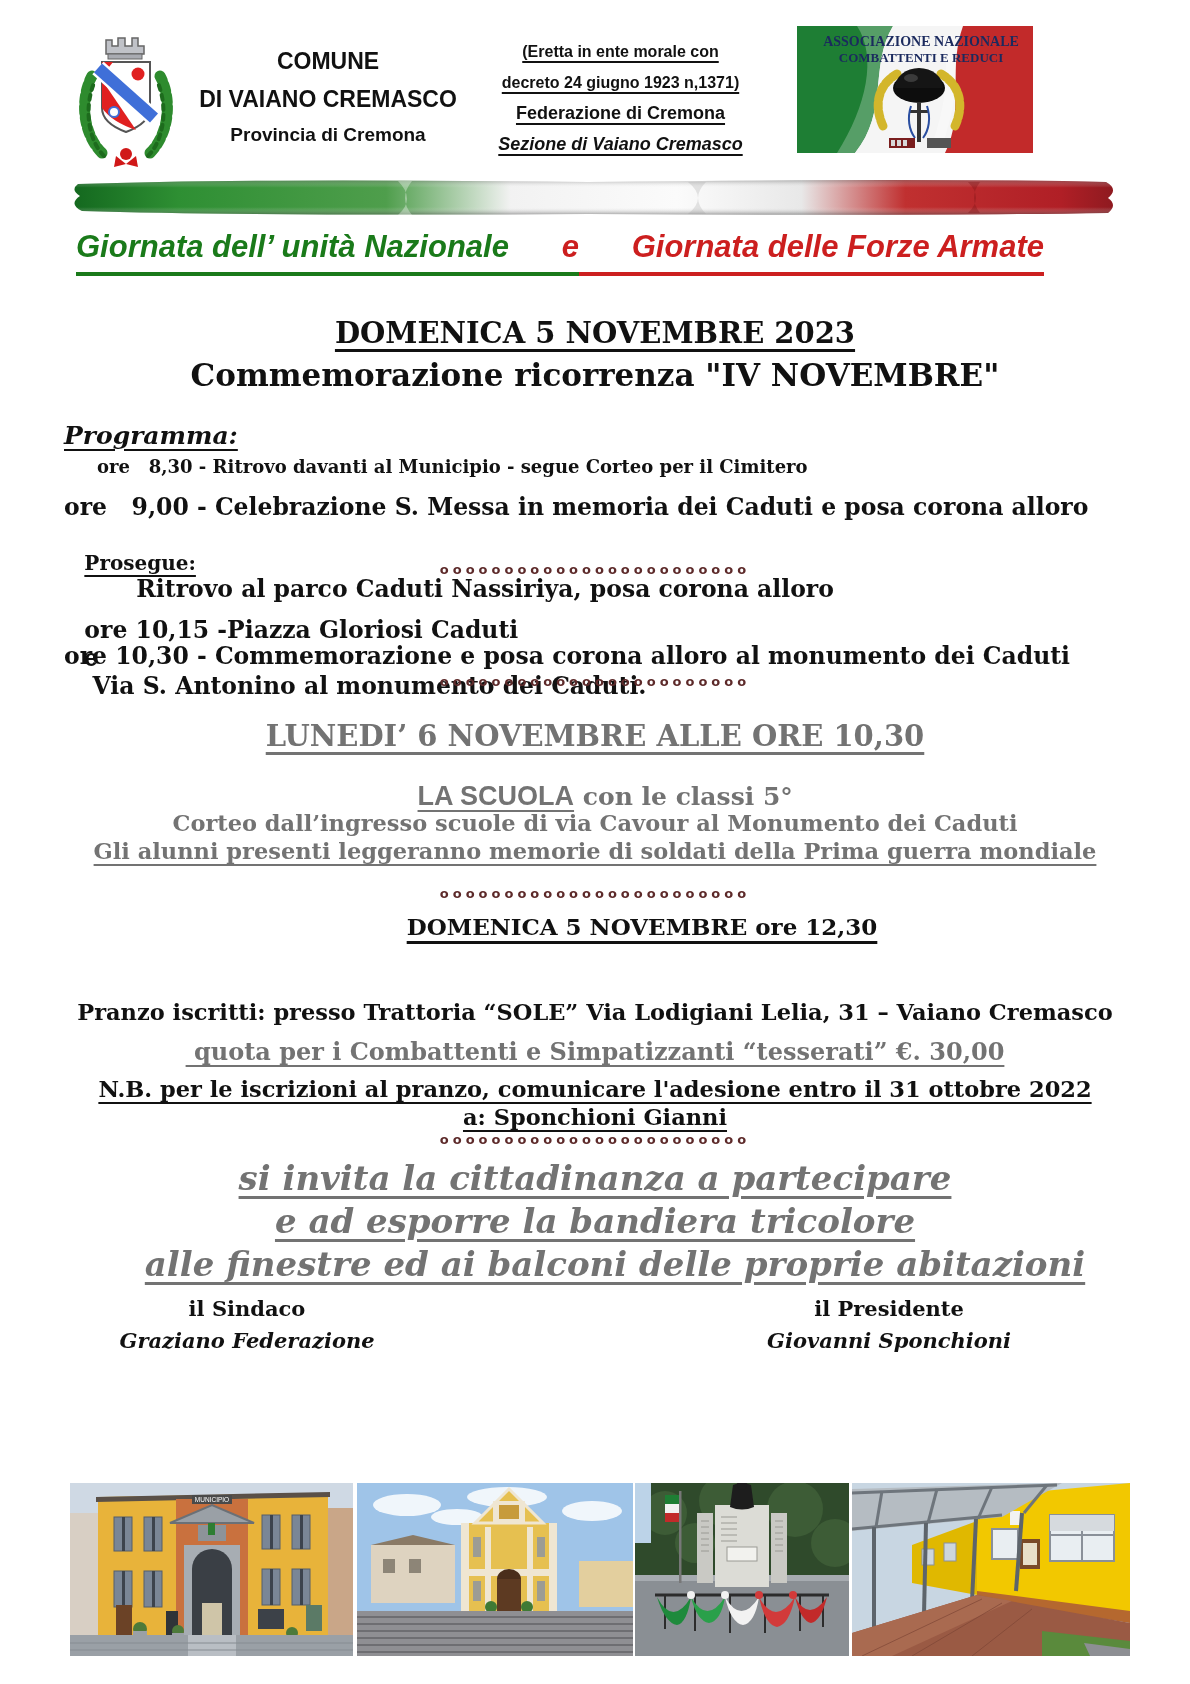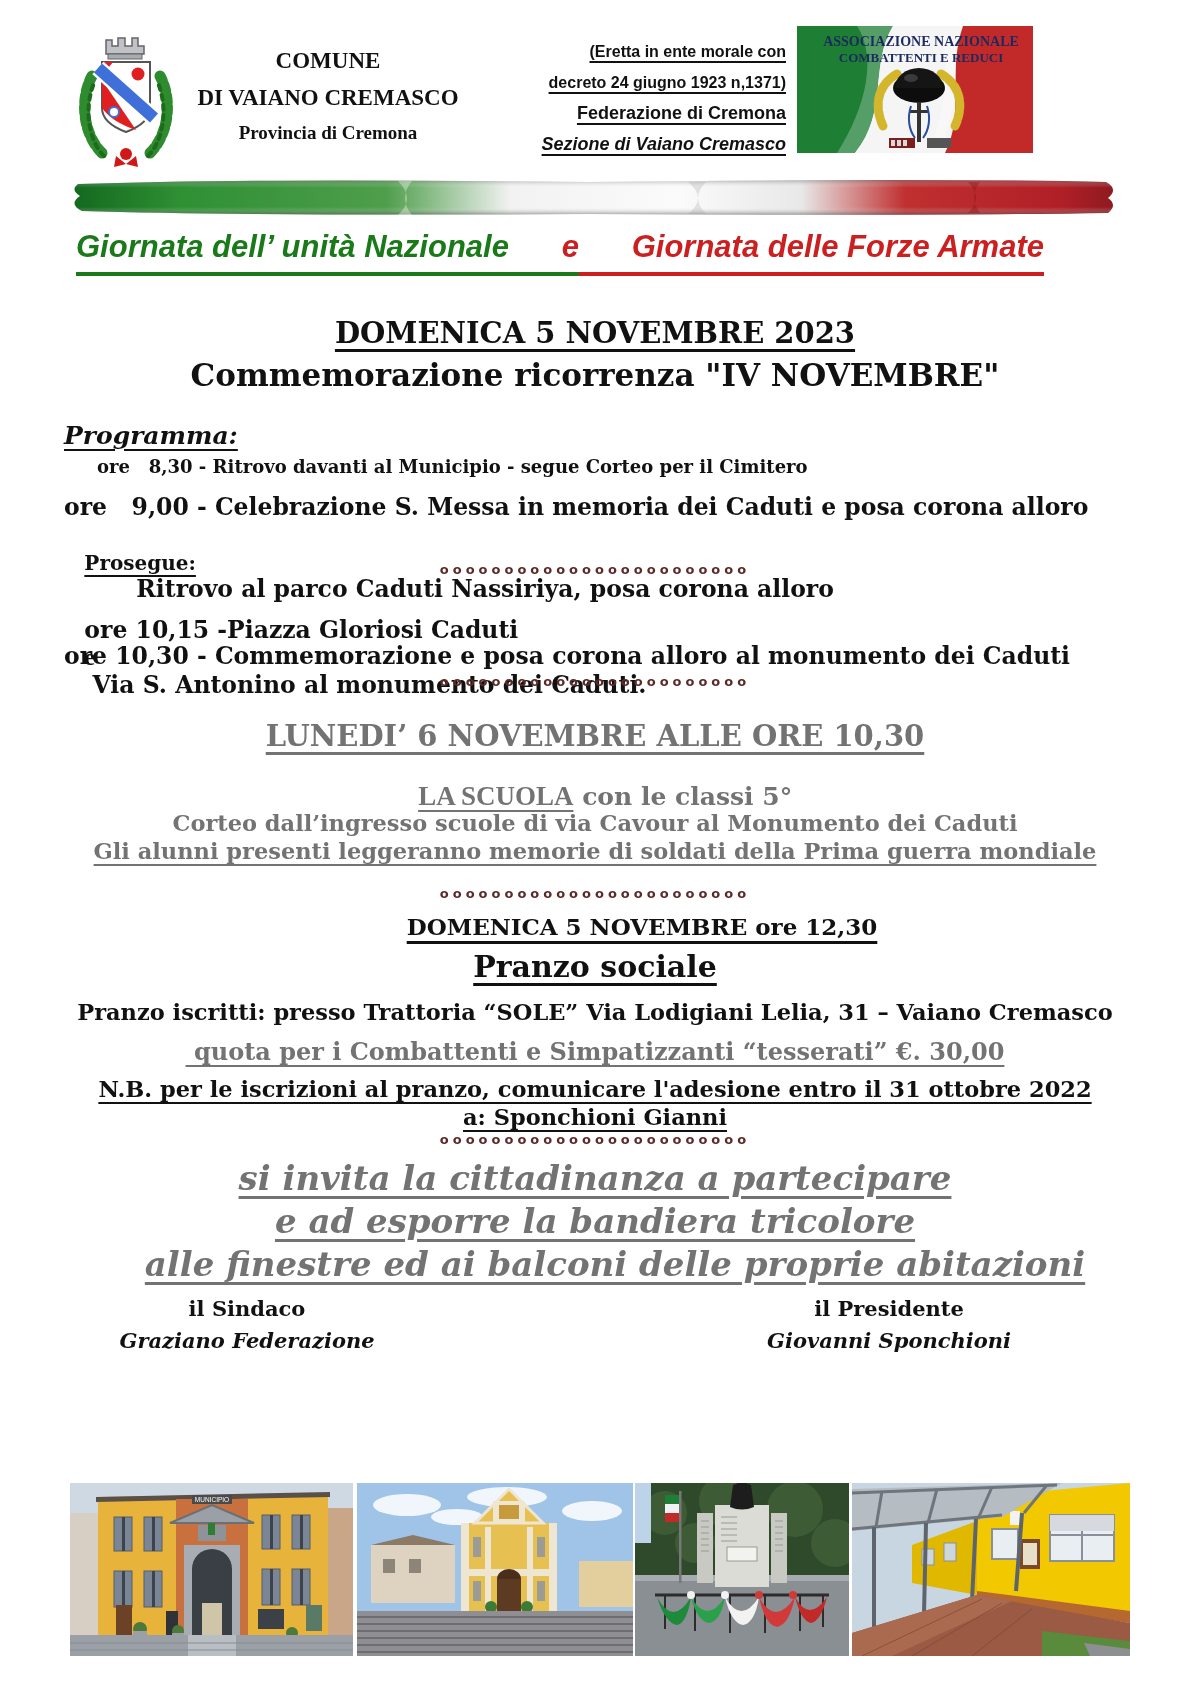--- a/index.html
+++ b/index.html
@@ -1,21 +1,21 @@
 <!DOCTYPE html>
 <html><head>
 <meta charset="utf-8">
 <style>
   html,body{margin:0;padding:0;background:#fff;}
   .page{position:relative;width:1190px;height:1684px;background:#ffffff;overflow:hidden;
         font-family:"DejaVu Serif",serif;color:#111;}
   .abs{position:absolute;}
   .row{position:absolute;left:0;width:1190px;text-align:center;white-space:pre;}
   .serif{font-family:"DejaVu Serif",serif;font-weight:bold;}
-  .sans{font-family:Liberation Serif, serif;font-weight:bold;}
+  .sans{font-family:Liberation Sans, sans-serif;font-weight:bold;}
   .maroon{color:#737373;}
   .black{color:#111;}
   .it{font-style:italic;}
   .u{text-decoration:underline;text-underline-offset:5px;text-decoration-thickness:2px;}
   .u3{text-decoration:underline;text-underline-offset:6px;text-decoration-thickness:3px;}
   .divider{font-family:"DejaVu Sans",sans-serif;font-weight:bold;font-size:13px;
            letter-spacing:4px;color:#5d2a2a;}
   .fedline{display:inline-block;font-family:"Liberation Sans",sans-serif;font-weight:bold;
            text-decoration:underline;text-underline-offset:4px;text-decoration-thickness:2px;}
   .giornata-wrap{position:absolute;left:76px;top:229px;width:968px;display:flex;
@@ -54,21 +54,21 @@
     <path d="M64,128 l-10,8 l12,3 z" fill="#d01818"></path>
     <circle cx="54" cy="126" r="6" fill="#d01818"></circle>
   </svg>
 
   <div class="abs" style="left:178px;top:48px;width:300px;text-align:center;">
     <div class="sans black" style="font-size:23px;margin-bottom:11px;">COMUNE</div>
     <div class="sans black" style="font-size:23px;margin-bottom:11px;">DI VAIANO CREMASCO</div>
     <div class="sans black" style="font-size:19px;">Provincia di Cremona</div>
   </div>
 
-  <div class="abs" style="left:481px;top:36px;width:305px;text-align:right;line-height:31px;">
+  <div class="abs" style="left:468px;top:36px;width:305px;text-align:center;line-height:31px;">
     <div><span class="fedline" style="font-size:16px;">(Eretta in ente morale con</span></div>
     <div><span class="fedline" style="font-size:16px;">decreto 24 giugno 1923 n,1371)</span></div>
     <div><span class="fedline" style="font-size:18px;">Federazione di Cremona</span></div>
     <div><span class="fedline" style="font-size:18px;font-style:italic;">Sezione di Vaiano Cremasco</span></div>
   </div>
 
   <svg class="abs" style="left:797px;top:26px;" width="236" height="127" viewBox="0 0 236 127">
     <rect x="0" y="0" width="236" height="127" fill="#f4f4f4"></rect>
     <path d="M0,0 L96,0 C72,40 92,85 58,127 L0,127 Z" fill="#1e7e34"></path>
     <path d="M96,0 L166,0 C150,45 168,88 148,127 L58,127 C92,85 72,40 96,0 Z" fill="#f5f5f5"></path>
@@ -156,21 +156,20 @@
   <div class="row serif maroon u3" style="top:719px;font-size:29px;">LUNEDI’ 6 NOVEMBRE ALLE ORE 10,30</div>
   <div class="row" style="top:762px;">
     <span class="sans maroon u" style="font-size:27px;">LA SCUOLA</span><span class="serif maroon" style="font-size:25px;"> con le classi 5°</span>
   </div>
   <div class="row serif maroon" style="top:810px;font-size:22.5px;">Corteo dall’ingresso scuole di via Cavour al Monumento dei Caduti</div>
   <div class="row serif maroon u" style="top:838px;font-size:22.5px;">Gli alunni presenti leggeranno memorie di soldati della Prima guerra mondiale</div>
 
   <div class="row divider" style="top:886px;">oooooooooooooooooooooooo</div>
 
   <div class="row serif black u3" style="top:913px;font-size:23px;padding-left:47px;">DOMENICA 5 NOVEMBRE ore 12,30</div>
-  <div class="row serif black u3" style="top:949px;font-size:30px;">Pranzo sociale</div>
   <div class="row serif black" style="top:999px;font-size:22.5px;">Pranzo iscritti: presso Trattoria “SOLE” Via Lodigiani Lelia, 31 – Vaiano Cremasco</div>
   <div class="row serif maroon u" style="top:1037px;font-size:24px;"> quota per i Combattenti e Simpatizzanti “tesserati” €. 30,00</div>
   <div class="row serif black u" style="top:1076px;font-size:22.5px;">N.B. per le iscrizioni al pranzo, comunicare l'adesione entro il 31 ottobre 2022</div>
   <div class="row serif black u" style="top:1104px;font-size:22.5px;">a: Sponchioni Gianni</div>
 
   <div class="row divider" style="top:1132px;">oooooooooooooooooooooooo</div>
 
   <div class="row serif maroon it u3" style="top:1158px;font-size:34px;">si invita la cittadinanza a partecipare</div>
   <div class="row serif maroon it u3" style="top:1201px;font-size:34px;">e ad esporre la bandiera tricolore</div>
   <div class="row serif maroon it u3" style="top:1244px;font-size:34px;margin-left:20px;">alle finestre ed ai balconi delle proprie abitazioni</div>

